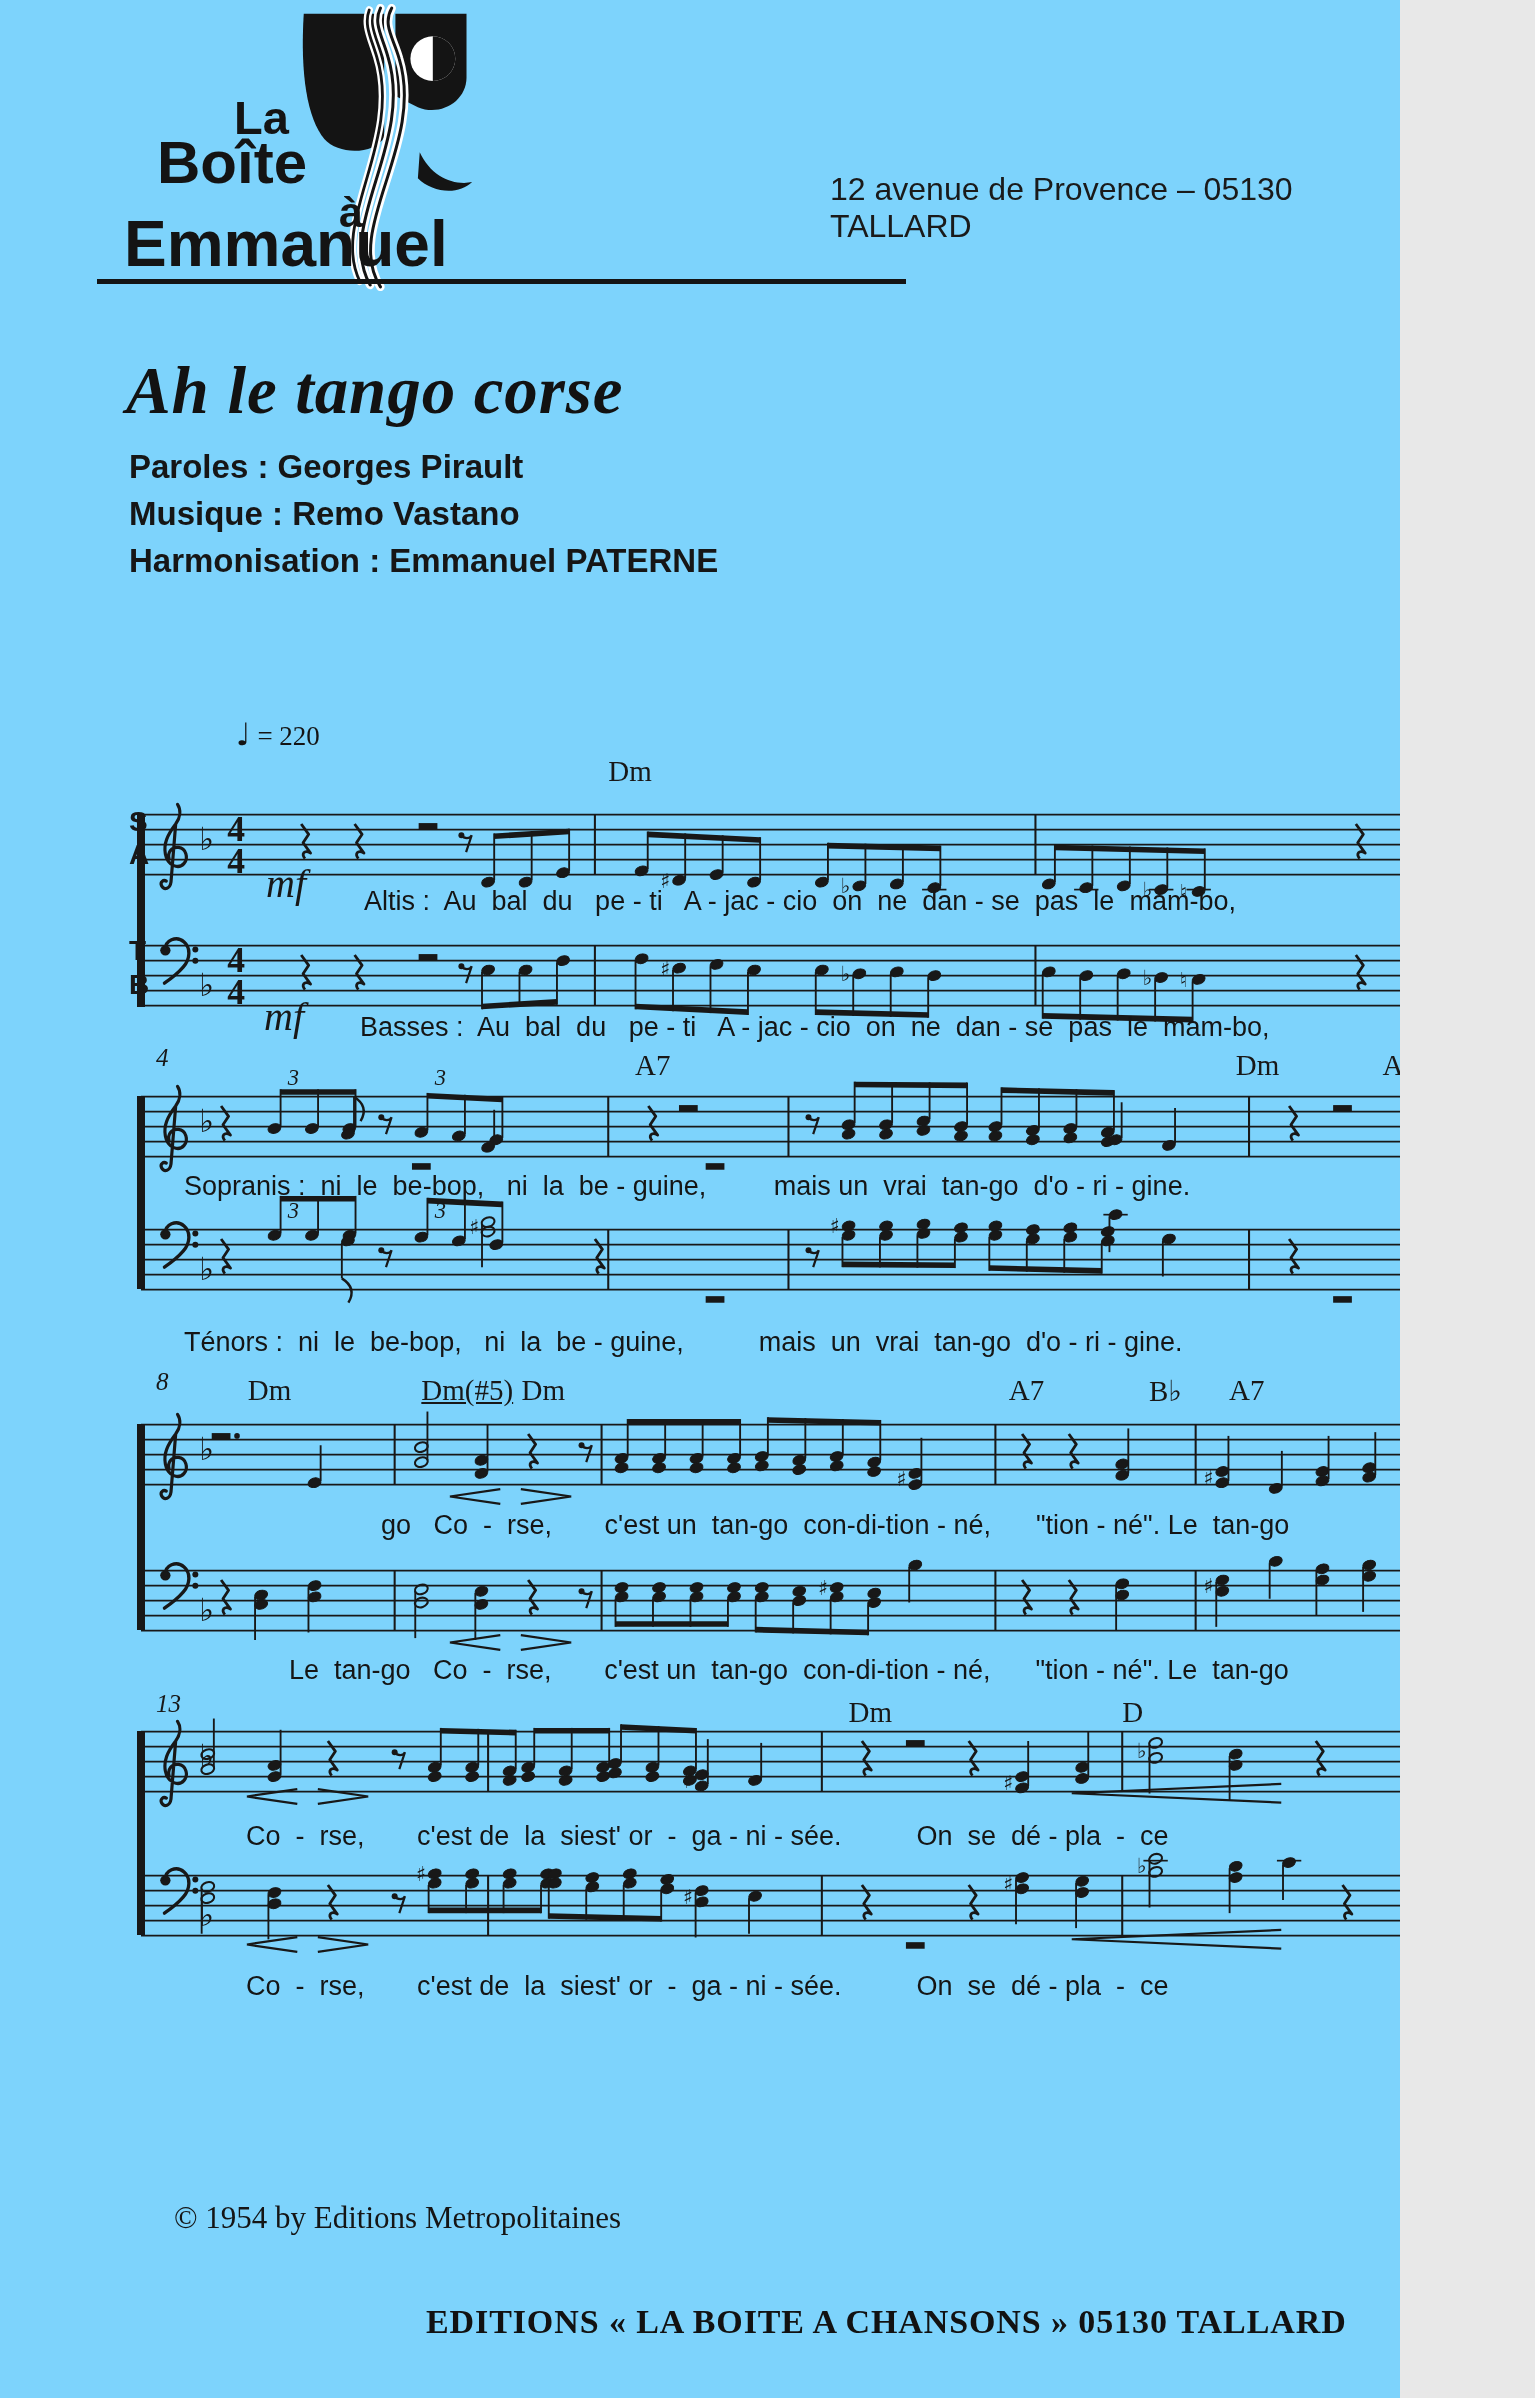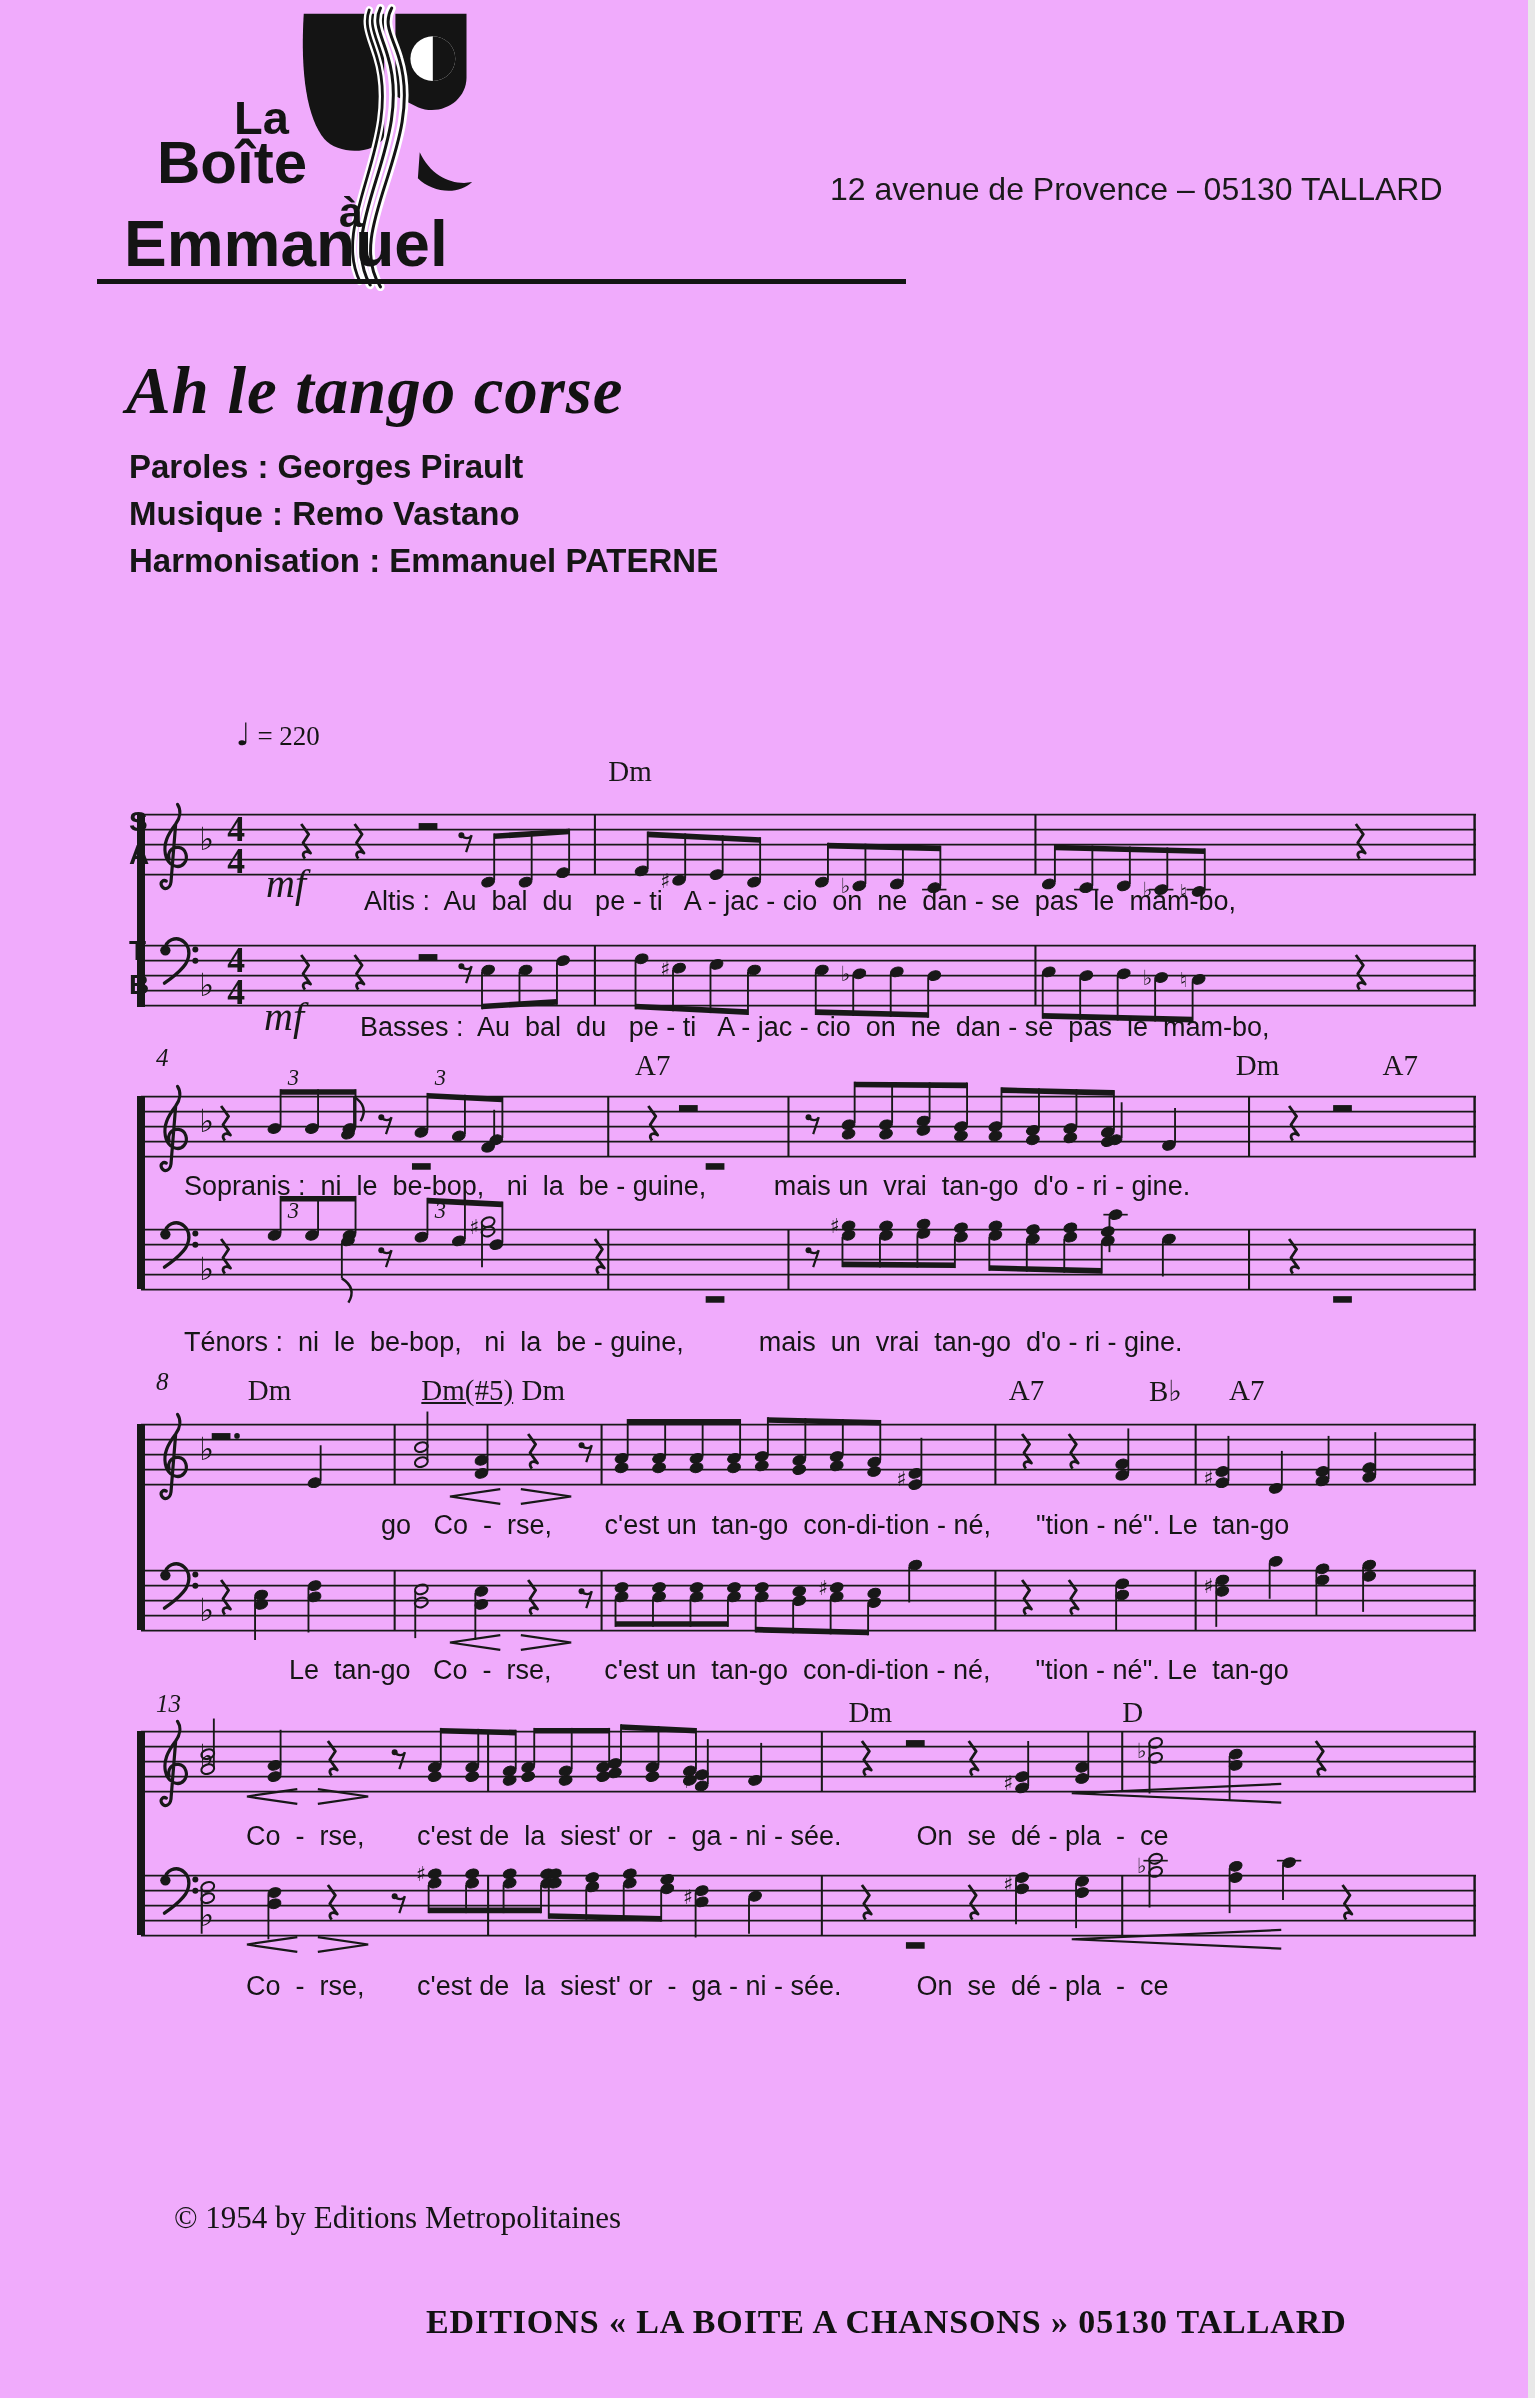--- a/index.html
+++ b/index.html
@@ -1,16 +1,16 @@
 <!DOCTYPE html>
 <html style="font-size:15px"><head>
 <meta charset="utf-8">
 <style>
   html,body{margin:0;padding:0;background:#e8e8e8;}
-  .page{position:relative;width:1528px;height:2399px;background:#f0abfc;
+  .page{position:relative;width:1400px;height:2399px;background:#7dd3fc;
         font-family:"Liberation Sans",sans-serif;color:#181818;overflow:hidden;}
   .abs{position:absolute;}
   
   .logo-word{position:absolute;font-weight:bold;color:#141414;letter-spacing:0px;line-height:1;}
   .header-rule{position:absolute;background:#141414;}
   .address{position:absolute;font-size:32px;color:#1a1a1a;}
   
   .song-title{position:absolute;font-family:"Liberation Serif",serif;font-style:italic;font-weight:bold;
               font-size:67px;letter-spacing:0.9px;color:#121212;}
   .credit{position:absolute;font-size:33px;font-weight:bold;color:#161616;}

